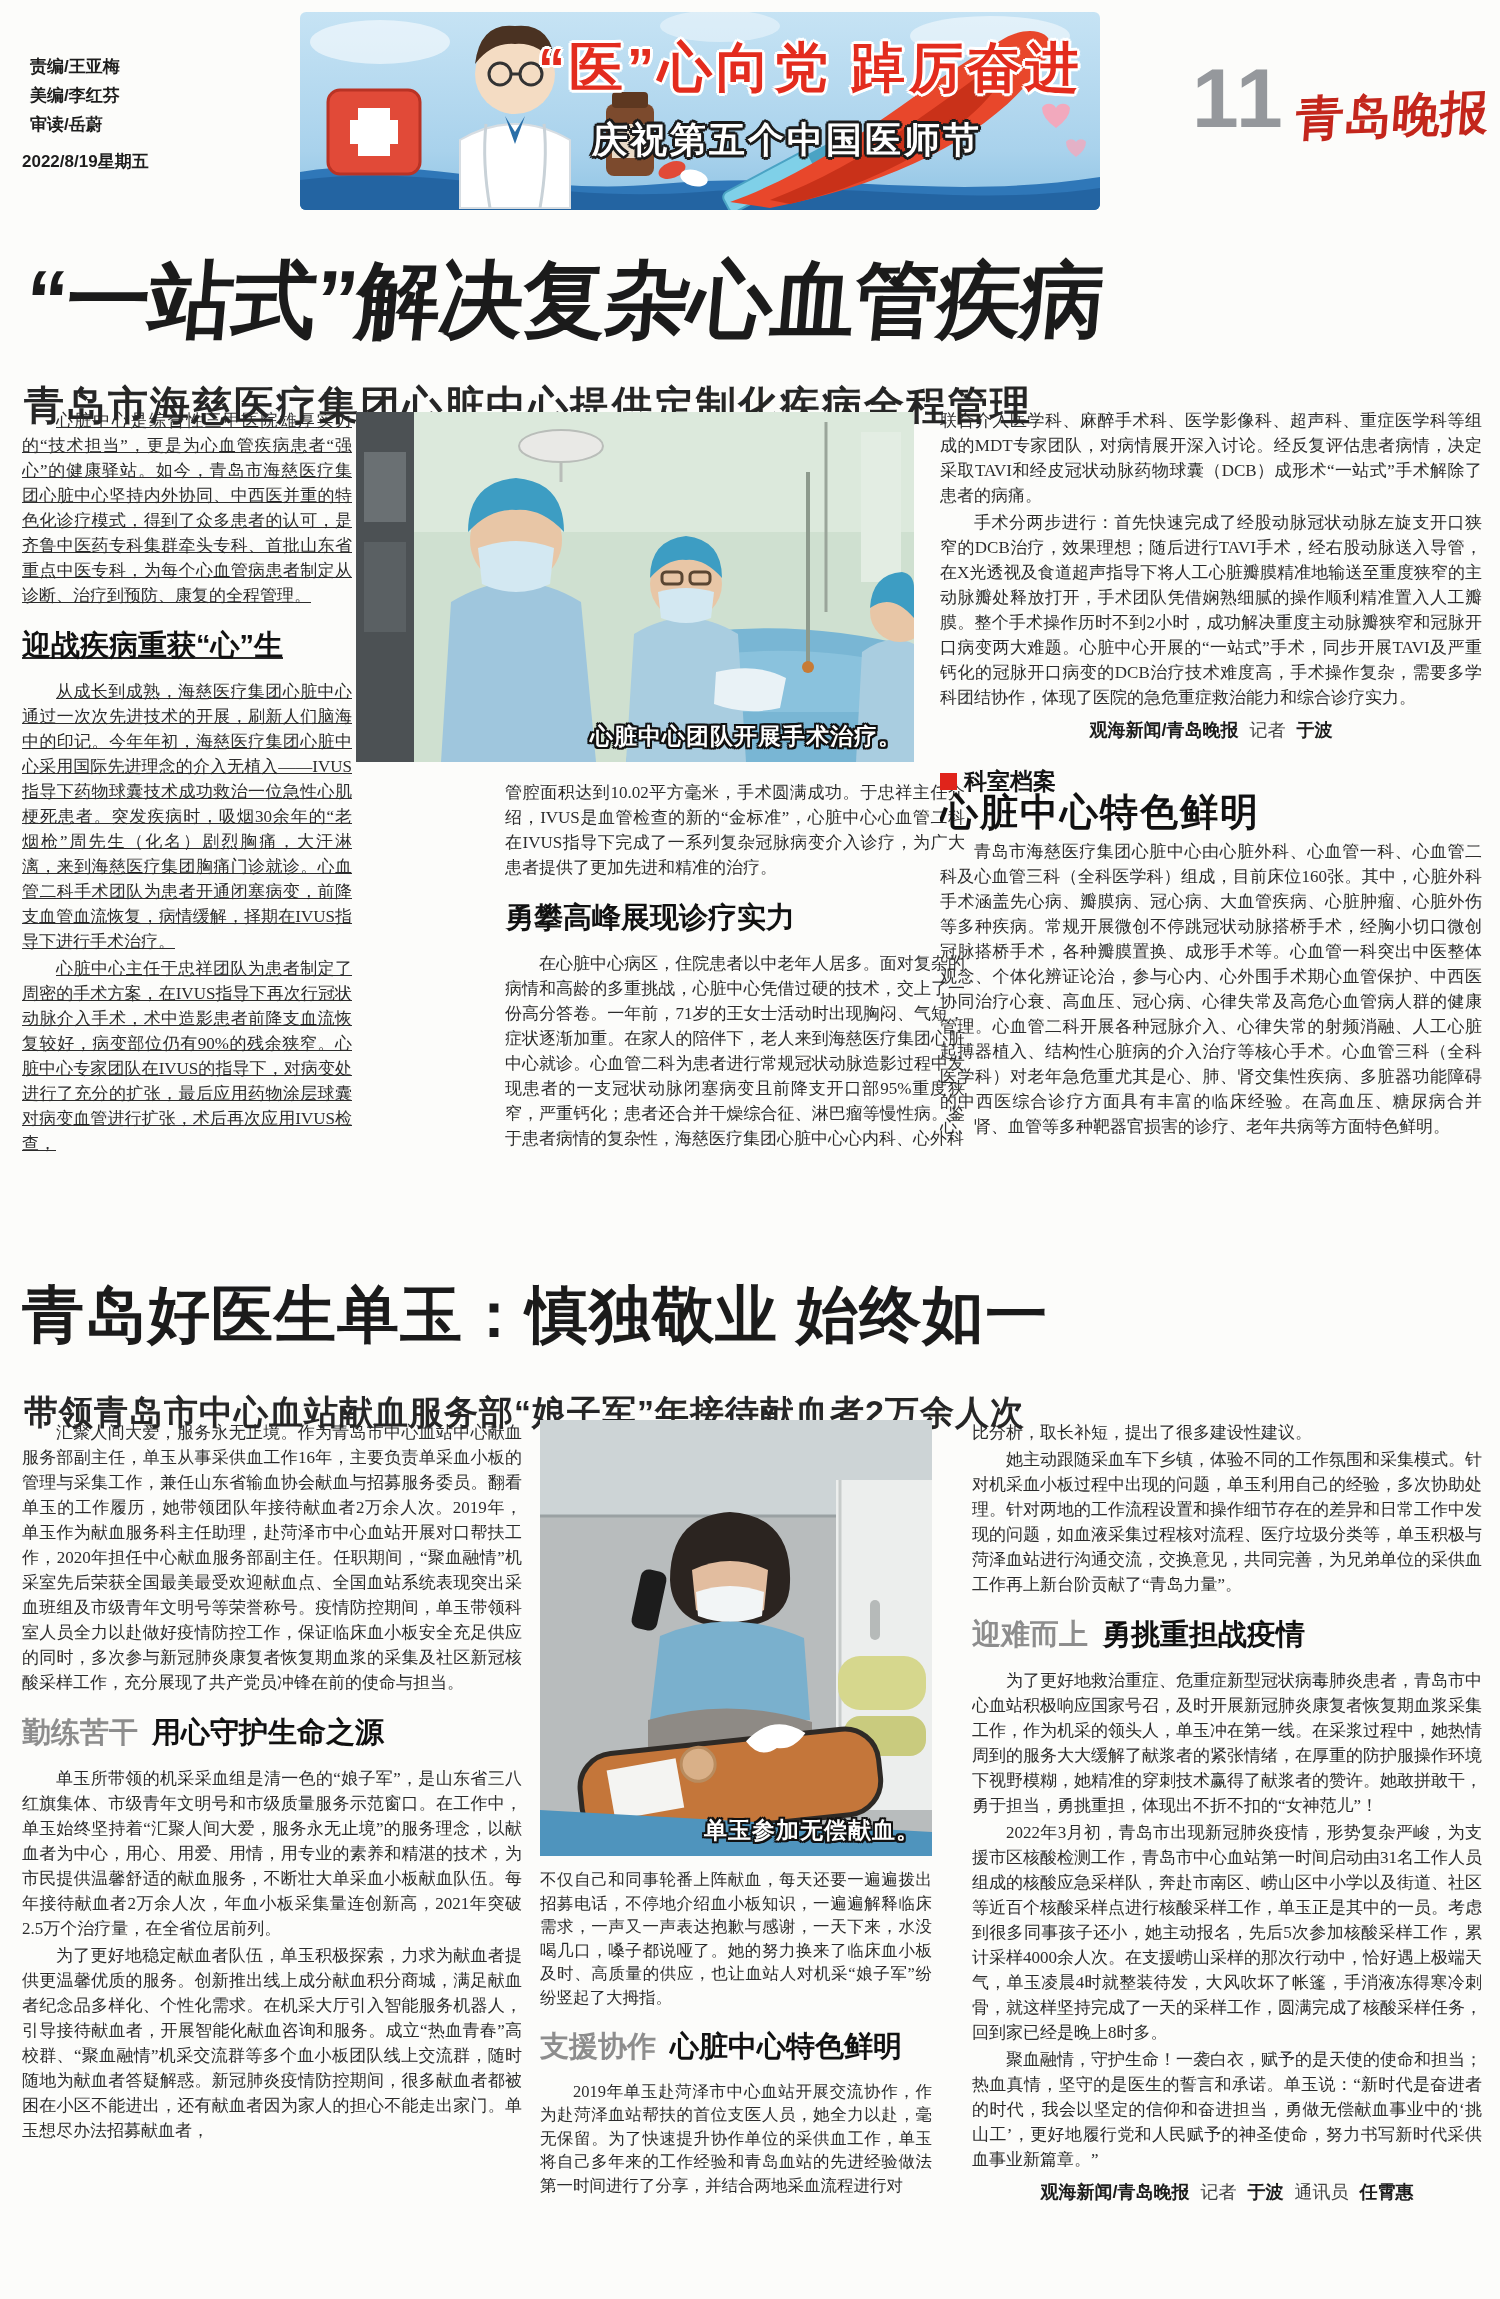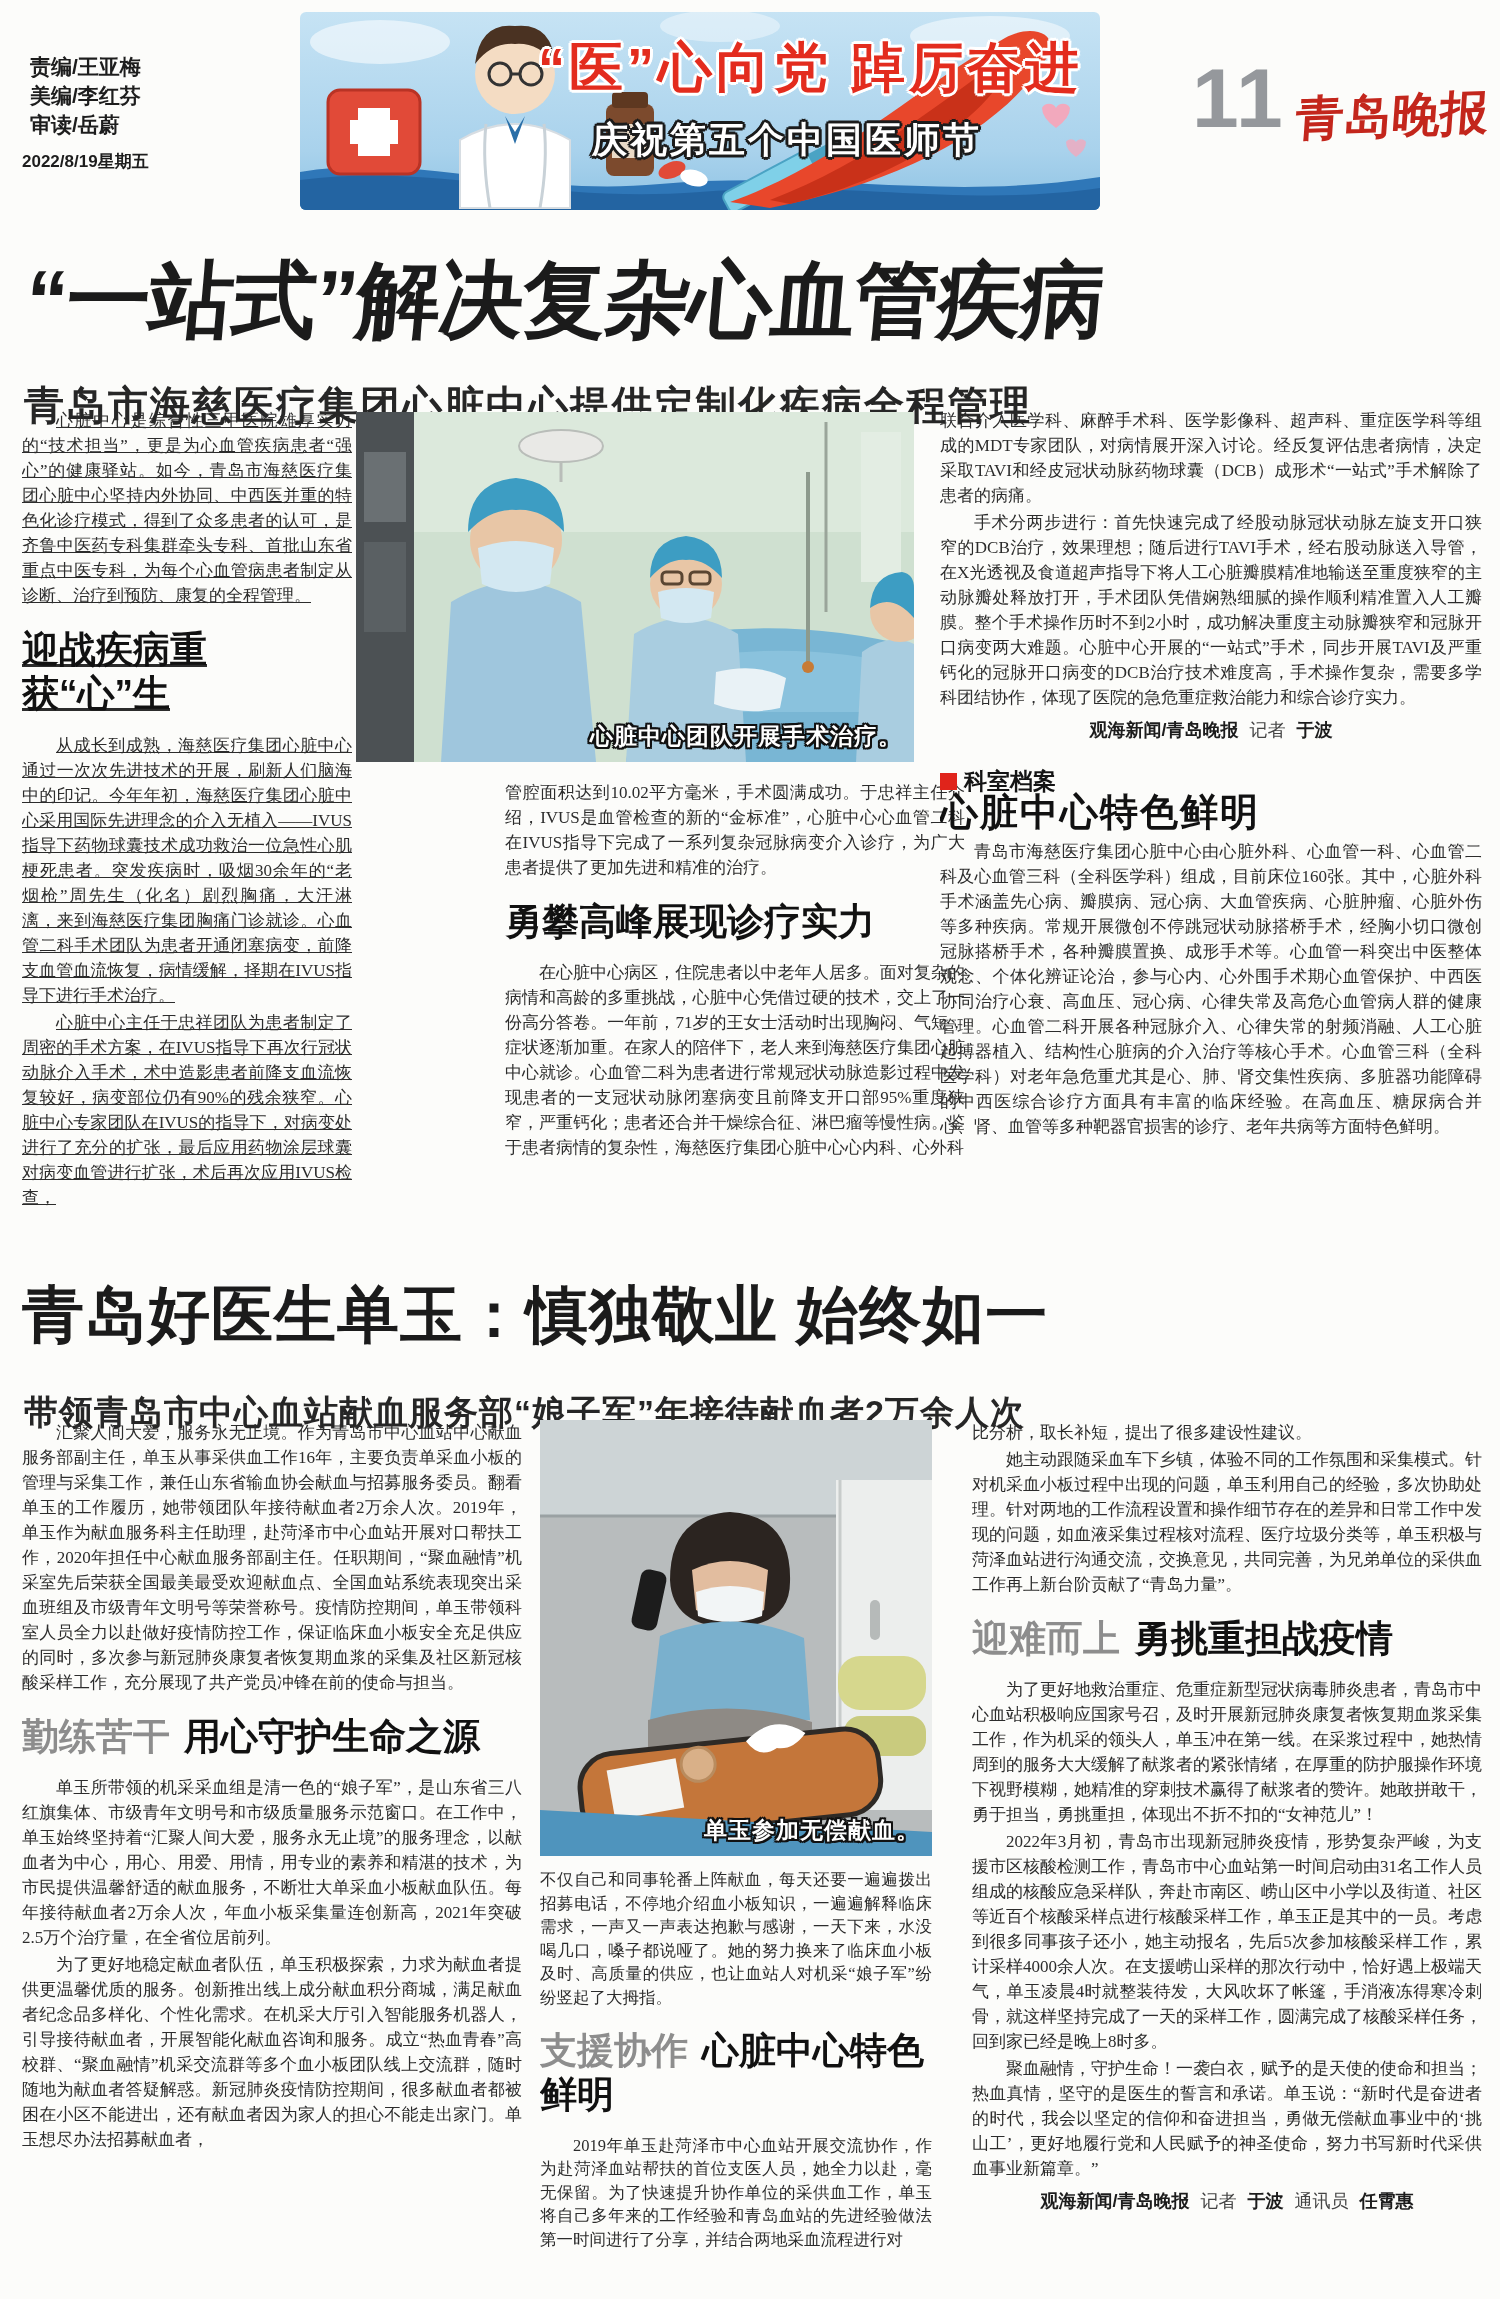--- a/index.html
+++ b/index.html
@@ -3,21 +3,21 @@
 <meta charset="utf-8">
 <style>
   html,body{margin:0;padding:0;background:#e8e8e4;}
   .page{
     position:relative;width:1500px;height:2299px;margin:0 auto;
     background:#fcfcfa;overflow:hidden;
     font-family:"Liberation Serif",serif;color:#2e2e2e;
   }
   
   .editors{position:absolute;left:30px;top:52px;font-family:"Liberation Sans",sans-serif;
-    font-size:21px;line-height:29px;font-weight:600;color:#1d1d1d;}
+    font-size:17px;line-height:29px;font-weight:600;color:#1d1d1d;}
   .issue-date{position:absolute;left:22px;top:150px;font-family:"Liberation Sans",sans-serif;
     font-size:17px;font-weight:700;color:#1d1d1d;}
   .banner{position:absolute;left:300px;top:12px;width:800px;height:198px;border-radius:6px;
     overflow:hidden;background:linear-gradient(180deg,#c6e3f4 0%,#a9d2ec 70%,#8fc3e4 100%);}
   .banner svg{position:absolute;left:0;top:0;}
   .slogan1{position:absolute;left:238px;top:20px;font-family:"Liberation Sans",sans-serif;
     font-size:54px;font-weight:900;letter-spacing:4px;color:#e32c1e;white-space:nowrap;
     text-shadow:-3px 0 #fff,3px 0 #fff,0 -3px #fff,0 3px #fff,-2px -2px #fff,2px 2px #fff,-2px 2px #fff,2px -2px #fff;}
   .slogan2{position:absolute;left:292px;top:104px;font-family:"Liberation Sans",sans-serif;
     font-size:36px;font-weight:900;letter-spacing:3px;color:#fff;white-space:nowrap;
@@ -30,21 +30,21 @@
   .headline{position:absolute;font-family:"Liberation Sans",sans-serif;font-weight:900;
     color:#1b1b1b;white-space:nowrap;line-height:1;}
   .headline.a1{left:22px;top:258px;font-size:84px;transform:skewX(-5deg);transform-origin:left bottom;letter-spacing:-1px;}
   .headline.a2{left:22px;top:1284px;font-size:62px;letter-spacing:1px;}
   .subtitle{position:absolute;font-family:"Liberation Sans",sans-serif;font-weight:600;color:#262626;white-space:nowrap;margin-top:32px;}
   .subtitle.a1{left:24px;top:346px;font-size:40px;letter-spacing:2px;}
   .subtitle.a2{left:24px;top:1358px;font-size:34px;letter-spacing:1px;}
   .col{position:absolute;overflow:hidden;font-size:17px;line-height:25px;text-align:justify;color:#2c2c2c;}
   .col p{margin:0 0 2px 0;}
   .col p.ind{text-indent:2em;}
-  .sec-h{font-family:"Liberation Sans",sans-serif;font-size:37px;font-weight:800;color:#111;
+  .sec-h{font-family:"Liberation Sans",sans-serif;font-size:29px;font-weight:800;color:#111;
     margin:20px 0 16px 0;line-height:1.2;text-align:left;}
   .sec-h .lt{color:#8d8d8d;font-weight:700;margin-right:14px;}
   .sec-h .bd{color:#111;font-weight:900;}
   .byline{font-family:"Liberation Sans",sans-serif;font-size:18px;text-align:center;margin:8px 0 6px 0;color:#1c1c1c;}
   .byline .b{font-weight:800;}
   .byline .r{font-weight:400;margin:12px 6px;color:#444;}
   
   .photo{position:absolute;overflow:hidden;background:#a21caf;}
   .photo svg{display:block;}
   .photo-caption{position:absolute;right:12px;bottom:10px;font-family:"Liberation Sans",sans-serif;

